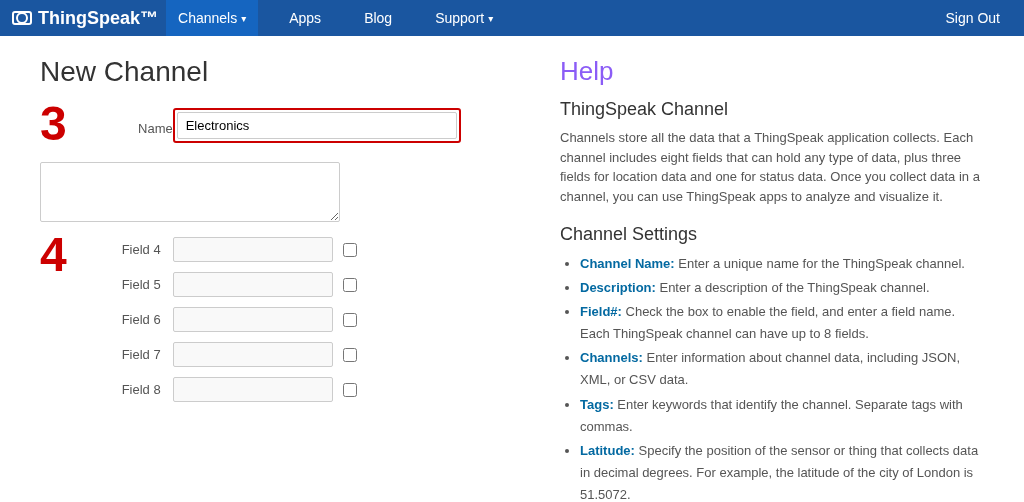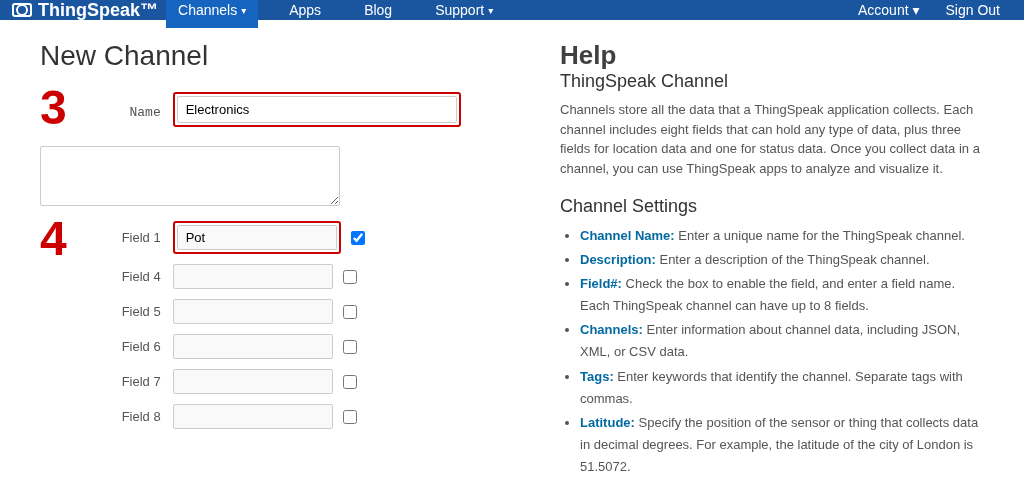--- a/index.html
+++ b/index.html
@@ -3,21 +3,21 @@
   <meta charset="utf-8">
   <style>
     * { box-sizing: border-box; margin: 0; padding: 0; }
     body { font-family: Arial, sans-serif; font-size: 14px; color: #333; background: #fff; }
 
     
     nav {
       background: #1a56a0;
       display: flex;
       align-items: center;
-      height: 20px;
+      height: 36px;
       padding: 0 12px;
     }
     .nav-brand {
       display: flex;
       align-items: center;
       color: #fff;
       font-size: 18px;
       font-weight: bold;
       margin-right: 8px;
       white-space: nowrap;
@@ -104,26 +104,24 @@
 
     
     .form-row {
       display: flex;
       align-items: flex-start;
       margin-bottom: 12px;
     }
     .form-label {
       width: 100px;
       text-align: right;
-      padding-right: 12px;
       padding-top: 6px;
       font-size: 13px;
       color: #555;
       flex-shrink: 0;
-      font-family: Liberation Mono, monospace;
     }
     .form-control-wrap {
       flex: 1;
     }
     .name-input-wrap {
       border: 2px solid #cc0000;
       border-radius: 3px;
       padding: 2px;
     }
     .form-input {
@@ -177,22 +175,23 @@
     .field-checkbox {
       margin-left: 10px;
       width: 14px;
       height: 14px;
       cursor: pointer;
     }
 
     
     .help-title {
       font-size: 26px;
-      font-weight: bold;
-      color: #404040;
+      font-weight: normal;
+      color: #8b5cf6;
+      margin-bottom: 12px;
     }
     .help-section-title {
       font-size: 18px;
       font-weight: normal;
       color: #333;
       margin-bottom: 8px;
     }
     .help-text {
       font-size: 13px;
       color: #555;
@@ -231,23 +230,20 @@
     </a>
     <a class="nav-item">
       <span>Blog</span>
     </a>
     <a class="nav-item">
       <span>Support</span>
       <span class="caret">▾</span>
     </a>
   </div>
   <div class="nav-right">
-    <a class="nav-item">
-      <span>Account ▾</span>
-    </a>
     <a class="nav-item">
       <span>Sign Out</span>
     </a>
   </div>
 </nav>
 
 <div class="main-container">
 
   <div class="left-panel">
     <h1 class="page-title">New Channel</h1>
@@ -270,27 +266,20 @@
       <div class="form-control-wrap">
         <textarea class="form-textarea" style="width: 300px;"></textarea>
       </div>
     </div>
 
     <div style="display:flex; align-items:flex-start; margin-top:4px;">
       <span class="step-marker" style="margin-right:6px; margin-top:-6px;">4</span>
       <div>
 
         <div id="fields-list">
-            <div class="field-row">
-              <div class="field-label">Field 1</div>
-              <div style="display: flex; align-items: center;">
-                <div class="field-input-wrap highlighted"><input type="text" class="field-input" value="Pot" style=""></div>
-                <input type="checkbox" class="field-checkbox" checked="" style="">
-              </div>
-            </div>
             <div class="field-row">
               <div class="field-label">Field 4</div>
               <div style="display: flex; align-items: center;">
                 <div class="field-input-wrap"><input type="text" class="field-input" style=""></div>
                 <input type="checkbox" class="field-checkbox" style="">
               </div>
             </div>
             <div class="field-row">
               <div class="field-label">Field 5</div>
               <div style="display: flex; align-items: center;">

